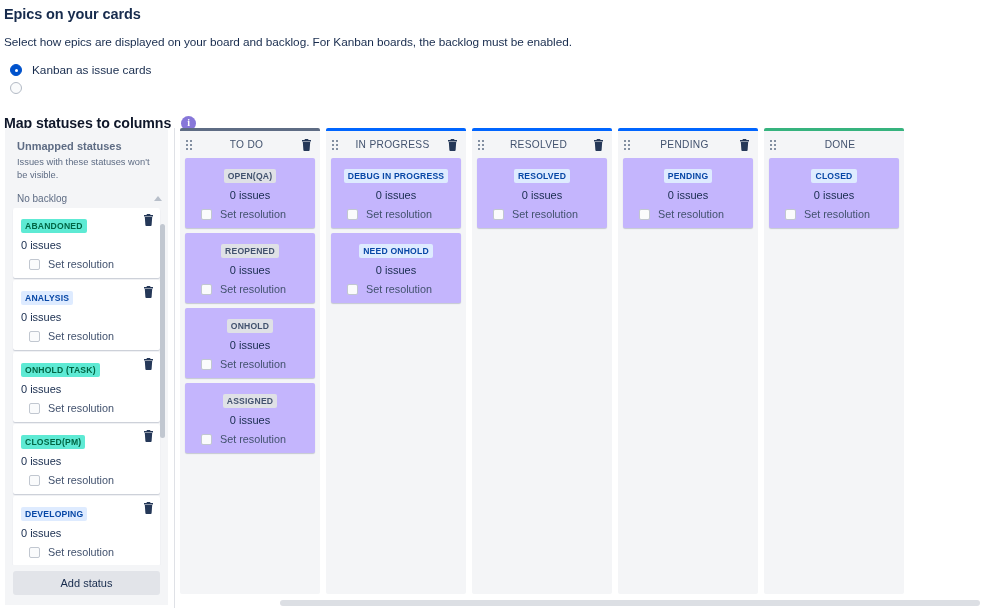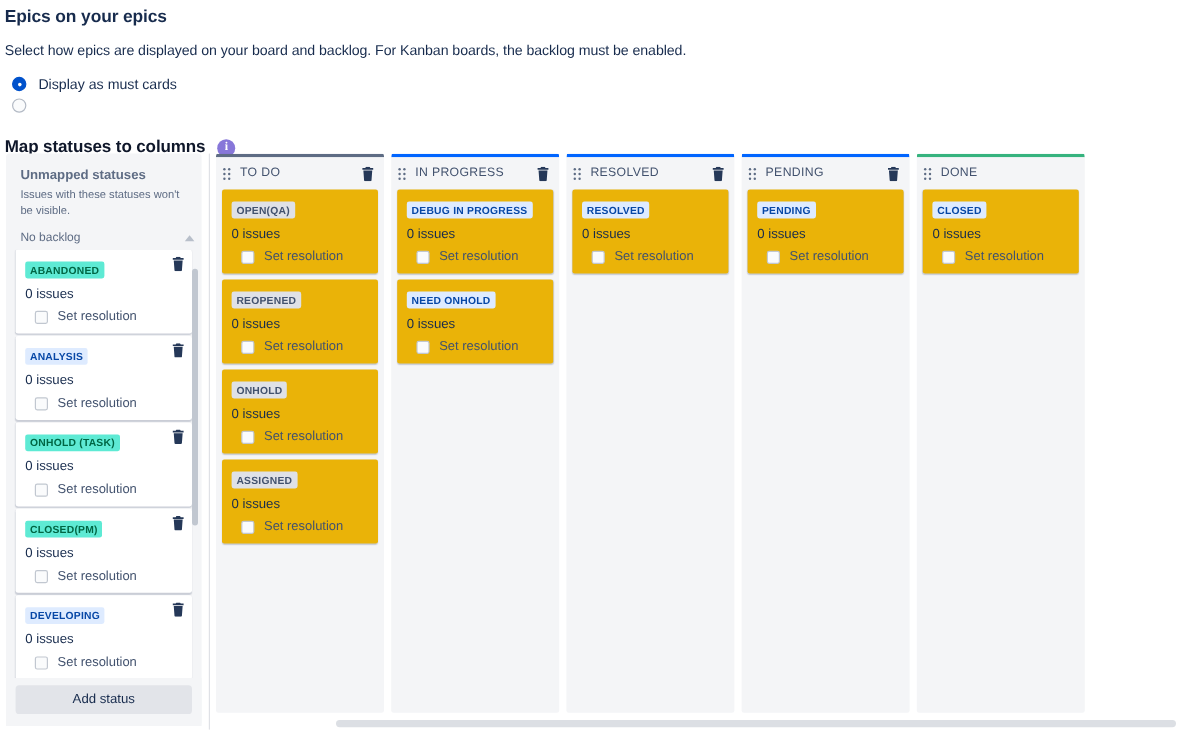--- a/index.html
+++ b/index.html
@@ -104,21 +104,21 @@
 
   
   .vdivider {
     width: 1px; align-self: stretch; background: #dfe1e6;
     margin: 0 5px 0 6px; height: 480px;
   }
 
   
   .columns {
     flex: 1 1 auto; display: flex; gap: 6px; overflow: hidden;
-    height: 480px; padding-right: 18px;
+    height: 480px; padding-right: 18px; text-align: center;
   }
   .col {
     width: 140px; flex: 0 0 140px;
     background: #f4f5f7; border-radius: 2px;
     display: flex; flex-direction: column;
     border-top: 3px solid #5e6c84;
     height: 466px;
   }
   .col-head {
     height: 27px; display: flex; align-items: center; gap: 8px;
@@ -128,21 +128,21 @@
     display: grid; grid-template-columns: 2px 2px; grid-gap: 2px 2px;
     flex: 0 0 auto;
   }
   .drag-handle i { width: 2px; height: 2px; background: #5e6c84; display: block; border-radius: 1px; }
   .col-title {
     font-size: 10.2px; color: #42526e; letter-spacing: 0.3px;
     flex: 1 1 auto; white-space: nowrap; overflow: hidden;
   }
   .col-body { padding: 0 5px; flex: 1 1 auto; }
   .card {
-    background: #eab308; border-radius: 2px; padding: 7px 8px 8px 8px;
+    background: #c4b5fd; border-radius: 2px; padding: 7px 8px 8px 8px;
     margin-bottom: 5px; box-shadow: 0 1px 1px rgba(9,30,66,0.2);
   }
 
   
   .badge {
     display: inline-block; font-size: 8.6px; font-weight: 700;
     letter-spacing: 0.2px; padding: 2px 4px 1px 4px; border-radius: 2px;
     line-height: 1.25;
   }
   .badge.green { background: #5eead4; color: #006644; }
@@ -167,26 +167,26 @@
   }
   .hscroll-thumb {
     position: absolute; left: 0; width: 700px; height: 6px;
     background: #dcdfe4; border-radius: 3px;
   }
 </style>
 </head>
 <body>
 
 <div class="top">
-  <div class="page-title">Epics on your epics</div>
+  <div class="page-title">Epics on your cards</div>
   <div class="page-desc">Select how epics are displayed on your board and backlog. For Kanban boards, the backlog must be enabled.</div>
   <div class="radio-group" id="radio-group">
       <div class="radio-row">
         <span class="radio checked"></span>
-        <span class="radio-label">Display as must cards</span>
+        <span class="radio-label">Kanban as issue cards</span>
       </div>
       <div class="radio-row">
         <span class="radio"></span>
       </div>
     </div>
   <div class="section-head">
     <div class="section-title">Map statuses to columns</div>
     <div class="info-icon">i</div>
   </div>
 </div>

